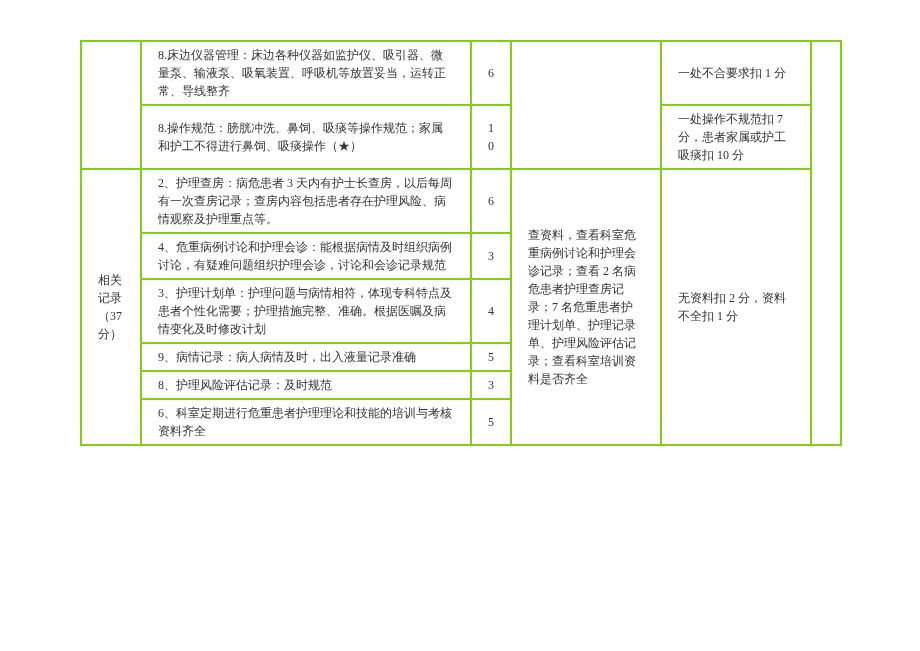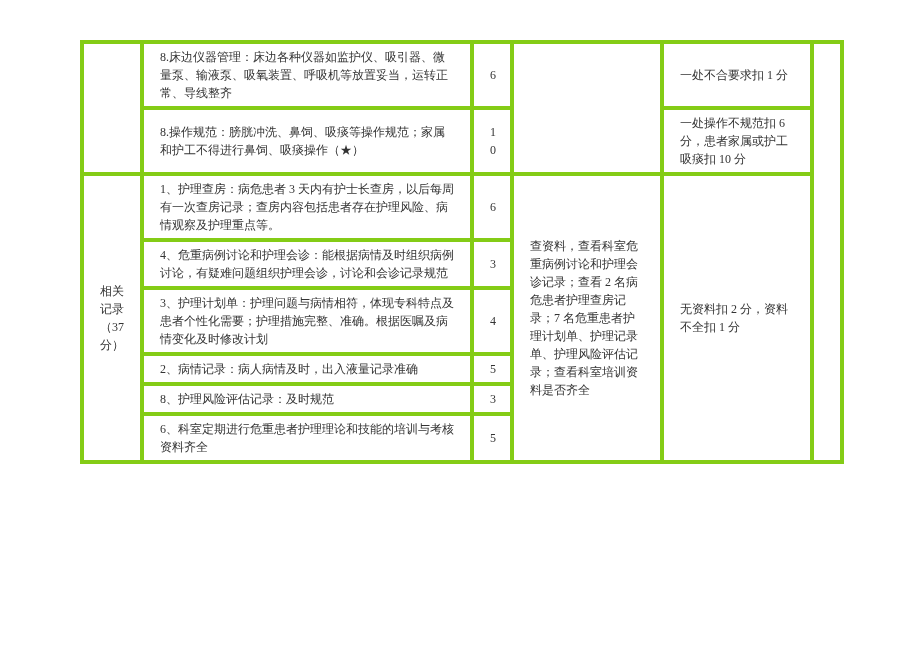--- a/index.html
+++ b/index.html
@@ -14,21 +14,21 @@
       color: #333;
       padding: 40px 80px;
       width: 920px;
     }
     table {
       border-collapse: collapse;
       width: 100%;
       table-layout: fixed;
     }
     td {
-      border: 4px solid #84cc16;
+      border: 2px solid #84cc16;
       padding: 4px 16px;
       vertical-align: middle;
       line-height: 1.5;
       word-break: break-all;
     }
     .col-category {
       width: 60px;
       text-align: center;
     }
     .col-item {
@@ -69,40 +69,40 @@
       <td rowspan="2"></td>
       <td>8.床边仪器管理：床边各种仪器如监护仪、吸引器、微量泵、输液泵、吸氧装置、呼吸机等放置妥当，运转正常、导线整齐</td>
       <td>6</td>
       <td rowspan="2"></td>
       <td>一处不合要求扣 1 分</td>
       <td rowspan="8"></td>
     </tr>
     <tr>
       <td>8.操作规范：膀胱冲洗、鼻饲、吸痰等操作规范；家属和护工不得进行鼻饲、吸痰操作（★）</td>
       <td>10</td>
-      <td>一处操作不规范扣 6 分，患者家属或护工吸痰扣 10 分</td>
+      <td>一处操作不规范扣 7 分，患者家属或护工吸痰扣 10 分</td>
     </tr>
 
     <tr>
       <td rowspan="6">相关记录（37 分）</td>
-      <td>1、护理查房：病危患者 3 天内有护士长查房，以后每周有一次查房记录；查房内容包括患者存在护理风险、病情观察及护理重点等。</td>
+      <td>2、护理查房：病危患者 3 天内有护士长查房，以后每周有一次查房记录；查房内容包括患者存在护理风险、病情观察及护理重点等。</td>
       <td>6</td>
       <td rowspan="6">查资料，查看科室危重病例讨论和护理会诊记录；查看 2 名病危患者护理查房记录；7 名危重患者护理计划单、护理记录单、护理风险评估记录；查看科室培训资料是否齐全</td>
       <td rowspan="6">无资料扣 2 分，资料不全扣 1 分</td>
     </tr>
     <tr>
       <td>4、危重病例讨论和护理会诊：能根据病情及时组织病例讨论，有疑难问题组织护理会诊，讨论和会诊记录规范</td>
       <td>3</td>
     </tr>
     <tr>
       <td>3、护理计划单：护理问题与病情相符，体现专科特点及患者个性化需要；护理措施完整、准确。根据医嘱及病情变化及时修改计划</td>
       <td>4</td>
     </tr>
     <tr>
-      <td>2、病情记录：病人病情及时，出入液量记录准确</td>
+      <td>9、病情记录：病人病情及时，出入液量记录准确</td>
       <td>5</td>
     </tr>
     <tr>
       <td>8、护理风险评估记录：及时规范</td>
       <td>3</td>
     </tr>
     <tr>
       <td>6、科室定期进行危重患者护理理论和技能的培训与考核资料齐全</td>
       <td>5</td>
     </tr>

